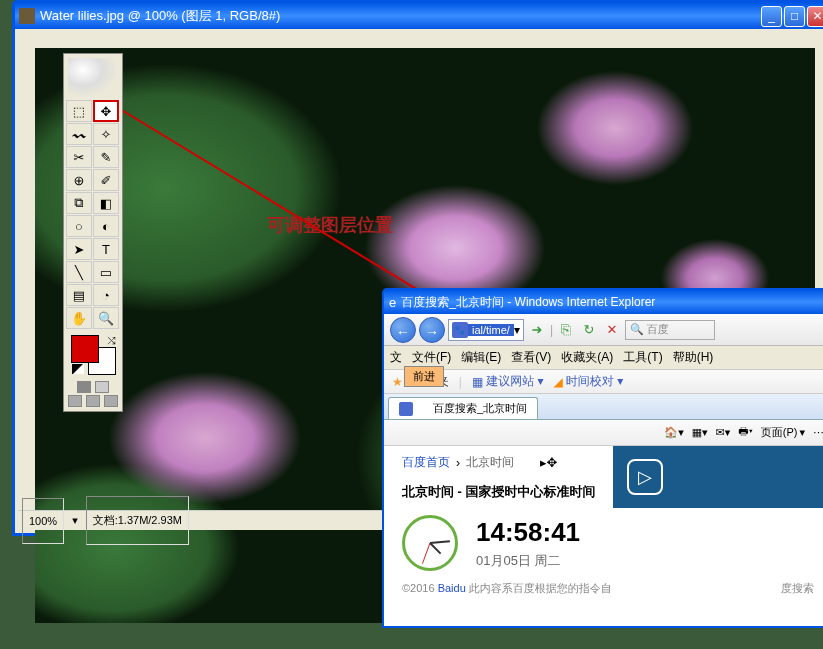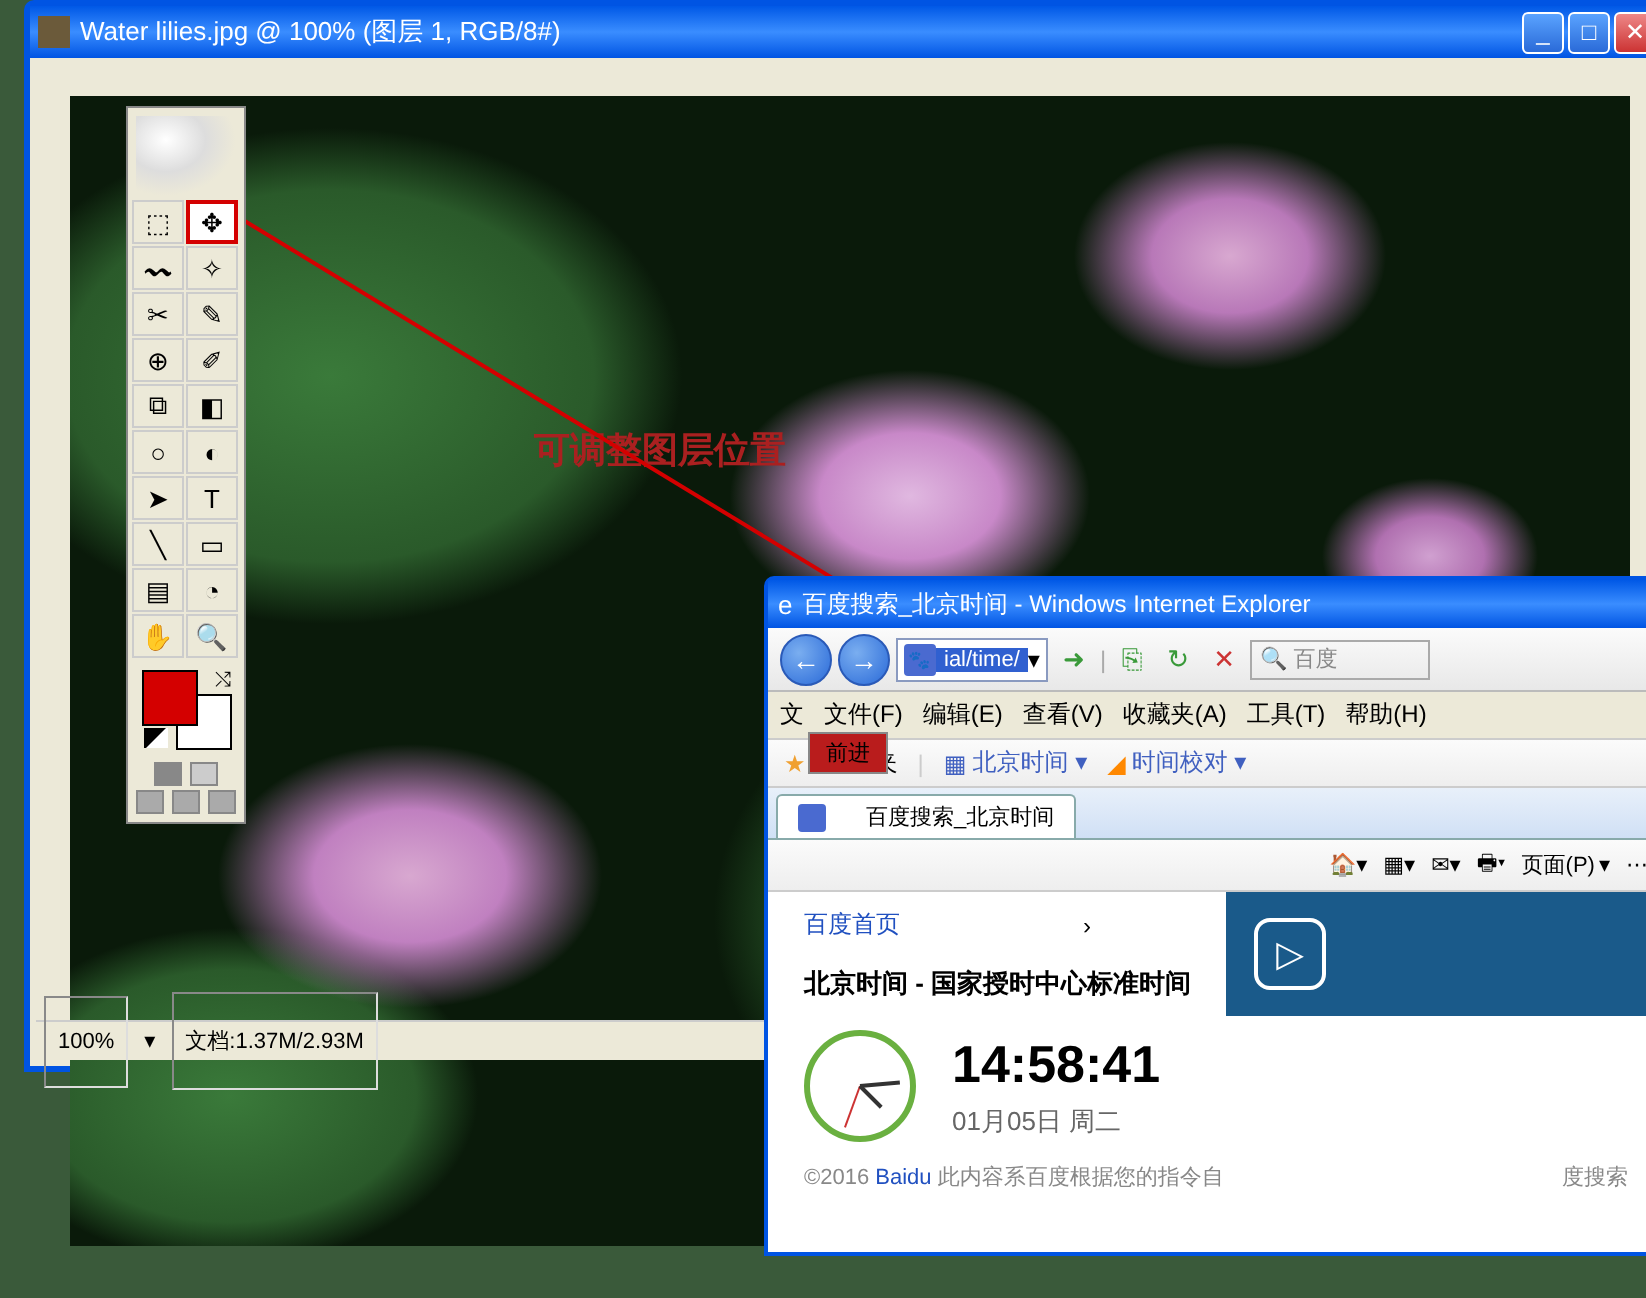--- a/index.html
+++ b/index.html
@@ -56,31 +56,31 @@
 .addr-box { display: flex; align-items: center; border: 1px solid #8a9ac0; background: #fff; height: 22px; padding: 0 3px; }
 .addr-icon { width: 16px; height: 16px; background: #4a6ad0; border-radius: 2px; color: #fff; font-size: 9px; display: flex; align-items: center; justify-content: center; }
 .addr-text { padding: 0 4px; font-size: 11px; background: #3060d0; color: #fff; }
 .tb-btn { width: 20px; height: 20px; display: flex; align-items: center; justify-content: center; font-size: 13px; }
 .tb-btn.green { color: #3a9a3a; }
 .tb-btn.red { color: #c33; }
 .search-box { border: 1px solid #aaa; height: 20px; width: 90px; padding: 0 4px; color: #888; font-size: 11px; display: flex; align-items: center; }
 .search-box .sicon { margin-right: 3px; }
 .ie-menu { height: 24px; background: #ece9d8; border-bottom: 1px solid #ccc; display: flex; align-items: center; padding: 0 6px; gap: 10px; font-size: 12px; position: relative; }
 .ie-menu span u { text-decoration: underline; }
-.fwd-dd { position: absolute; left: 20px; top: 20px; background: #b91c1c; border: 1px solid #888; padding: 2px 8px; font-size: 11px; z-index: 2; text-align: center; }
+.fwd-dd { position: absolute; left: 20px; top: 20px; background: #fdba74; border: 1px solid #888; padding: 2px 8px; font-size: 11px; z-index: 2; text-align: center; }
 .ie-fav { height: 24px; background: linear-gradient(#fbfbfb,#eee); border-bottom: 1px solid #ccc; display: flex; align-items: center; padding: 0 8px; gap: 10px; font-size: 12px; }
 .ie-fav .star { color: #f0a030; }
 .fav-link { color: #4060c0; display: flex; align-items: center; gap: 3px; }
 .ie-tabs { height: 26px; background: linear-gradient(#e8f0fa,#d0e0f5); display: flex; align-items: flex-end; padding: 0 4px; border-bottom: 1px solid #8aa; }
 .ie-tab { background: #fff; border: 1px solid #8aa; border-bottom: none; padding: 3px 10px; font-size: 11px; border-radius: 3px 3px 0 0; display: flex; align-items: center; gap: 20px; }
 .ie-tab .tabicon { width: 14px; height: 14px; background: #4a6ad0; border-radius: 2px; }
 .ie-toolbar2 { height: 26px; background: linear-gradient(#fbfbfb,#eee); border-bottom: 1px solid #ccc; display: flex; align-items: center; justify-content: flex-end; padding: 0 8px; gap: 8px; font-size: 11px; }
 .tb2-item { display: flex; align-items: center; gap: 2px; }
 .ie-content { padding: 8px 18px; background: #fff; }
-.breadcrumb { font-size: 12px; display: flex; align-items: center; gap: 6px; margin-bottom: 12px; justify-content: space-between; }
+.breadcrumb { font-size: 12px; display: flex; align-items: center; gap: 6px; margin-bottom: 12px; }
 .breadcrumb a { color: #2050c0; text-decoration: none; }
 .bc-cur { color: #666; }
 .move-cursor { font-size: 13px; margin-left: 20px; }
 .page-h { font-size: 13px; font-weight: bold; margin-bottom: 14px; }
 .clock-row { display: flex; align-items: center; gap: 18px; }
 .clock { width: 56px; height: 56px; border: 3px solid #6ab040; border-radius: 50%; position: relative; }
 .clock::before { content: ""; position: absolute; left: 50%; top: 10%; width: 2px; height: 40%; background: #333; transform-origin: bottom; transform: translateX(-50%) rotate(85deg); }
 .clock::after { content: ""; position: absolute; left: 50%; top: 20%; width: 2px; height: 30%; background: #333; transform-origin: bottom; transform: translateX(-50%) rotate(135deg); }
 .clock-sec { position: absolute; left: 50%; top: 6%; width: 1px; height: 44%; background: #c33; transform-origin: bottom; transform: translateX(-50%) rotate(200deg); }
 .time-big { font-size: 26px; font-weight: bold; }
@@ -201,21 +201,21 @@
       <span>工具(T)</span>
       <span>帮助(H)</span>
       <div class="fwd-dd">前进</div>
     </div>
     <div class="ie-fav">
       <span class="star">★</span>
       <span>收藏夹</span>
       <span style="color:#ccc">|</span>
       <span class="fav-link">
           <span>▦</span>
-          <span>北京时间 ▾</span>
+          <span>建议网站 ▾</span>
         </span>
       <span class="fav-link">
           <span style="color:#f80">◢</span>
           <span>时间校对 ▾</span>
         </span>
     </div>
     <div class="ie-tabs">
       <div class="ie-tab">
         <span class="tabicon"></span>
         <span>百度搜索_北京时间</span>

